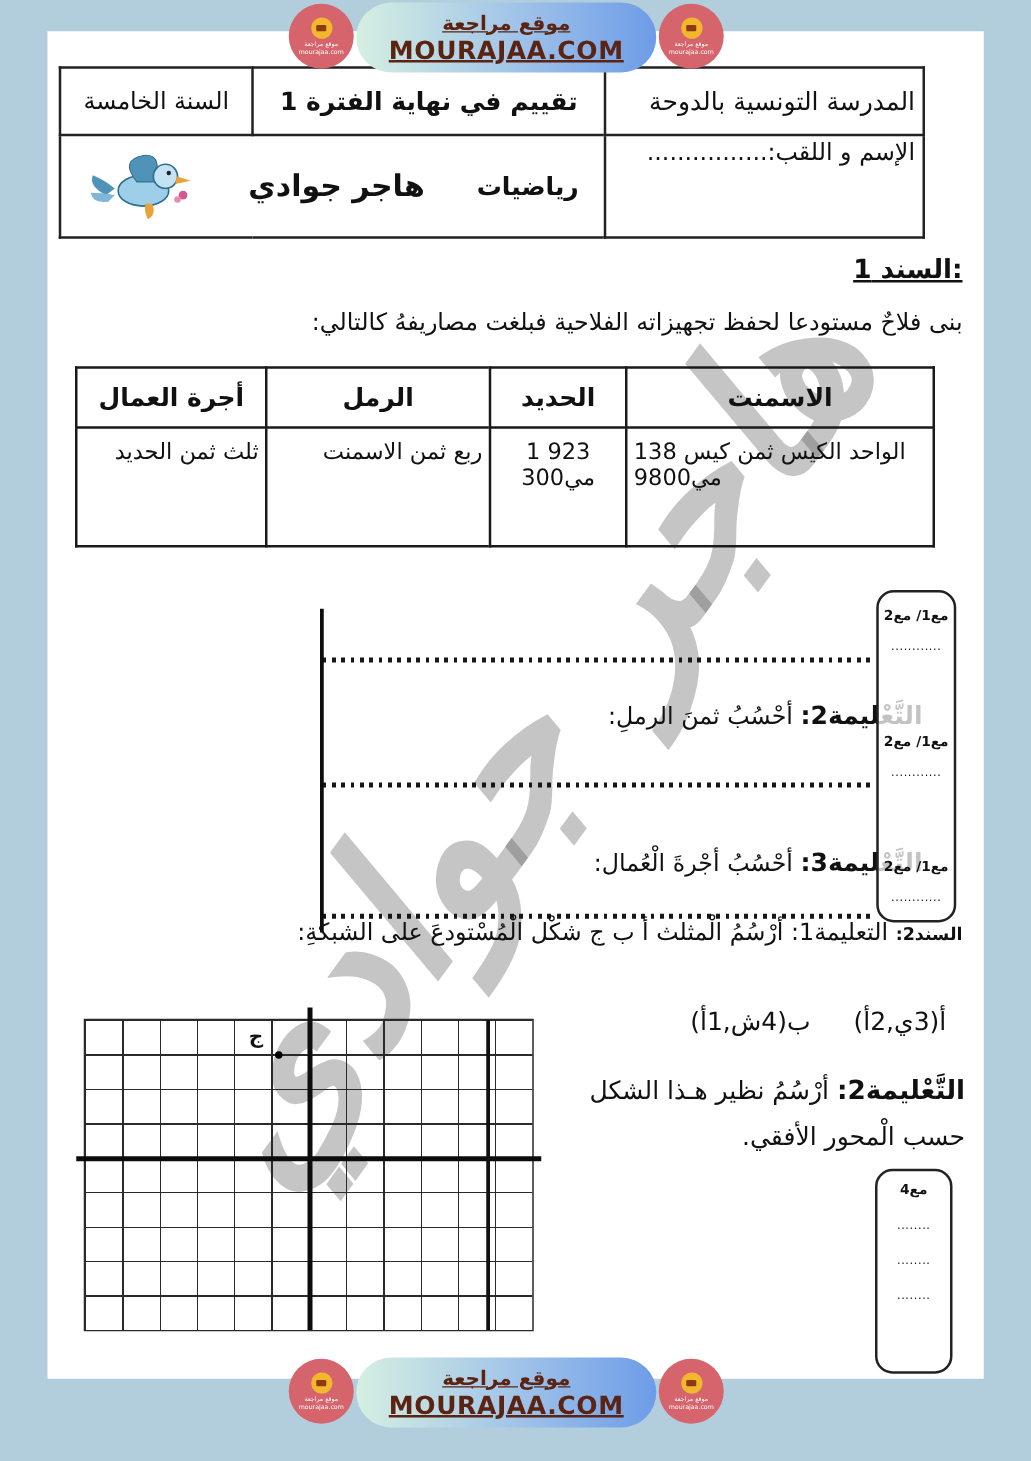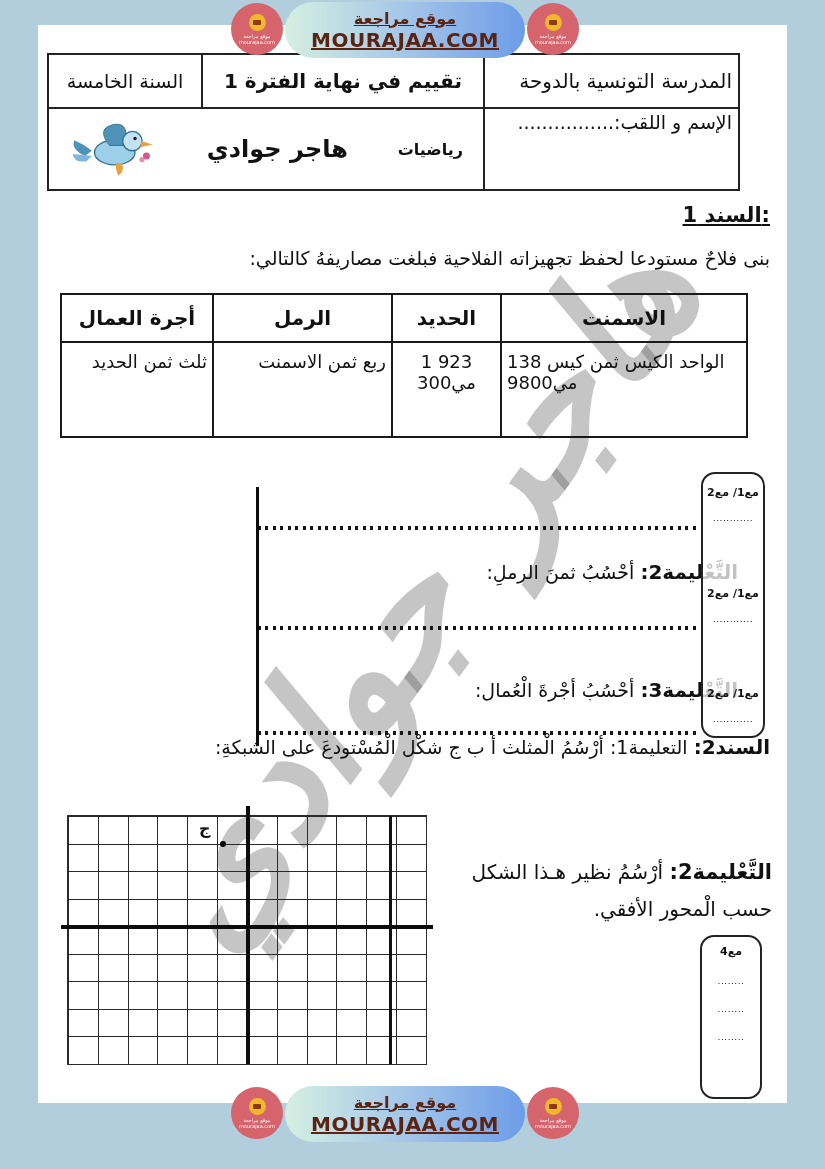--- a/index.html
+++ b/index.html
@@ -21,21 +21,21 @@
   .logo-txt{font-size:5px;line-height:6px;color:#ffffff;text-align:center;white-space:nowrap;}
   
   .hdr-table{position:absolute;left:47px;top:53px;border-collapse:collapse;z-index:2;}
   .hdr-table td{border:2px solid #222;padding:2px 6px;background:transparent;}
   .cell-school{width:241px;height:48px;font-size:20px;text-align:right;}
   .cell-title{width:268px;font-size:20px;font-weight:bold;text-align:center;}
   .cell-grade{width:140px;font-size:19px;text-align:center;}
   .cell-name{height:76px;font-size:19px;text-align:right;vertical-align:top;padding-top:10px;}
   .cell-merged{vertical-align:middle;}
   .merged-flex{display:flex;align-items:center;justify-content:space-between;padding:0 14px;}
-  .subject{font-size:16px;font-weight:bold;}
+  .subject{font-size:20px;font-weight:bold;}
   .teacher{font-size:24px;font-weight:bold;}
   
   .s1-heading{position:absolute;top:203px;right:17px;font-size:21px;font-weight:bold;
      text-decoration:underline;z-index:2;}
   .s1-intro{position:absolute;top:247px;right:17px;font-size:19px;z-index:2;white-space:nowrap;}
   .costs-table{position:absolute;left:22px;top:293px;border-collapse:collapse;z-index:2;}
   .costs-table td{border:2px solid #1a1a1a;margin-left:48px;}
   .costs-table .h{height:44px;font-size:20px;font-weight:bold;text-align:center;}
   .costs-table .d{height:85px;vertical-align:top;font-size:18px;padding:8px 5px 0 5px;}
   .col-cement{width:242px;} .col-iron{width:105px;} .col-sand{width:175px;} .col-wages{width:148px;}
@@ -45,21 +45,21 @@
   .dotline{position:absolute;left:220px;width:440px;height:4px;z-index:2;
      background-image:repeating-linear-gradient(90deg,#161616 0 3px,transparent 3px 7.5px);}
   .vline{position:absolute;left:218px;top:462px;width:3px;height:259px;background:#0d0d0d;z-index:2;}
   .scorebox{position:absolute;border:2.5px solid #222;border-radius:14px;background:rgba(255,255,255,.75);
      z-index:3;display:flex;flex-direction:column;align-items:center;}
   .sb1{left:663px;top:447px;width:60px;height:238px;justify-content:space-between;padding:12px 0;}
   .sb-label{font-size:11px;font-weight:bold;white-space:nowrap;}
   .sb-dots{font-size:9px;letter-spacing:.5px;margin-top:14px;white-space:nowrap;}
   
   .s2-line{position:absolute;top:735px;right:17px;font-size:19px;z-index:2;white-space:nowrap;}
-  .s2-line b{font-size:20px;}
+  .s2-line b{font-size:14px;}
   .coords{position:absolute;top:780px;right:30px;font-size:20px;z-index:2;direction:rtl;}
   .coords .pt{margin-left:28px;}
   .s2-inst2{position:absolute;top:829px;right:15px;width:335px;font-size:20px;line-height:37px;
      text-align:right;z-index:2;}
   .s2-inst2 b{font-size:21px;}
   .grid{position:absolute;left:29px;top:790px;width:358px;height:248px;border:1.5px solid #2a2a2a;
      z-index:2;
      background-image:
        repeating-linear-gradient(90deg,#2a2a2a 0 1px,transparent 1px 29.83px),
        repeating-linear-gradient(180deg,#2a2a2a 0 1px,transparent 1px 27.55px);}
@@ -183,20 +183,24 @@
       <div class="sb-label">مع1/ مع2</div>
       <div class="sb-dots">............</div>
     </div>
   </div>
 
   <div class="layer s2-line" style="right:55px;" dir="rtl">
     <b>السند2:</b>
     <span>التعليمة1: أرْسُمُ الْمثلث أ ب ج شكْل الْمُسْتودعَ على الشبكةِ:</span>
   </div>
 
+  <div class="layer coords" style="right:68px;top:805px;">
+    <span class="pt" dir="rtl">أ(3ي,2أ)</span>
+    <span dir="rtl">ب(4ش,1أ)</span>
+  </div>
 
   <div class="layer s2-inst2" style="right:53px;top:854px;" dir="rtl">
     <b>التَّعْليمة2:</b>
     <span>أرْسُمُ نظير هـذا الشكل حسب الْمحور الأفقي.</span>
   </div>
 
   <div class="grid" style="left:67px;top:815px;">
     <div class="axis-v"></div>
     <div class="axis-h"></div>
     <div class="thick-v2"></div>

